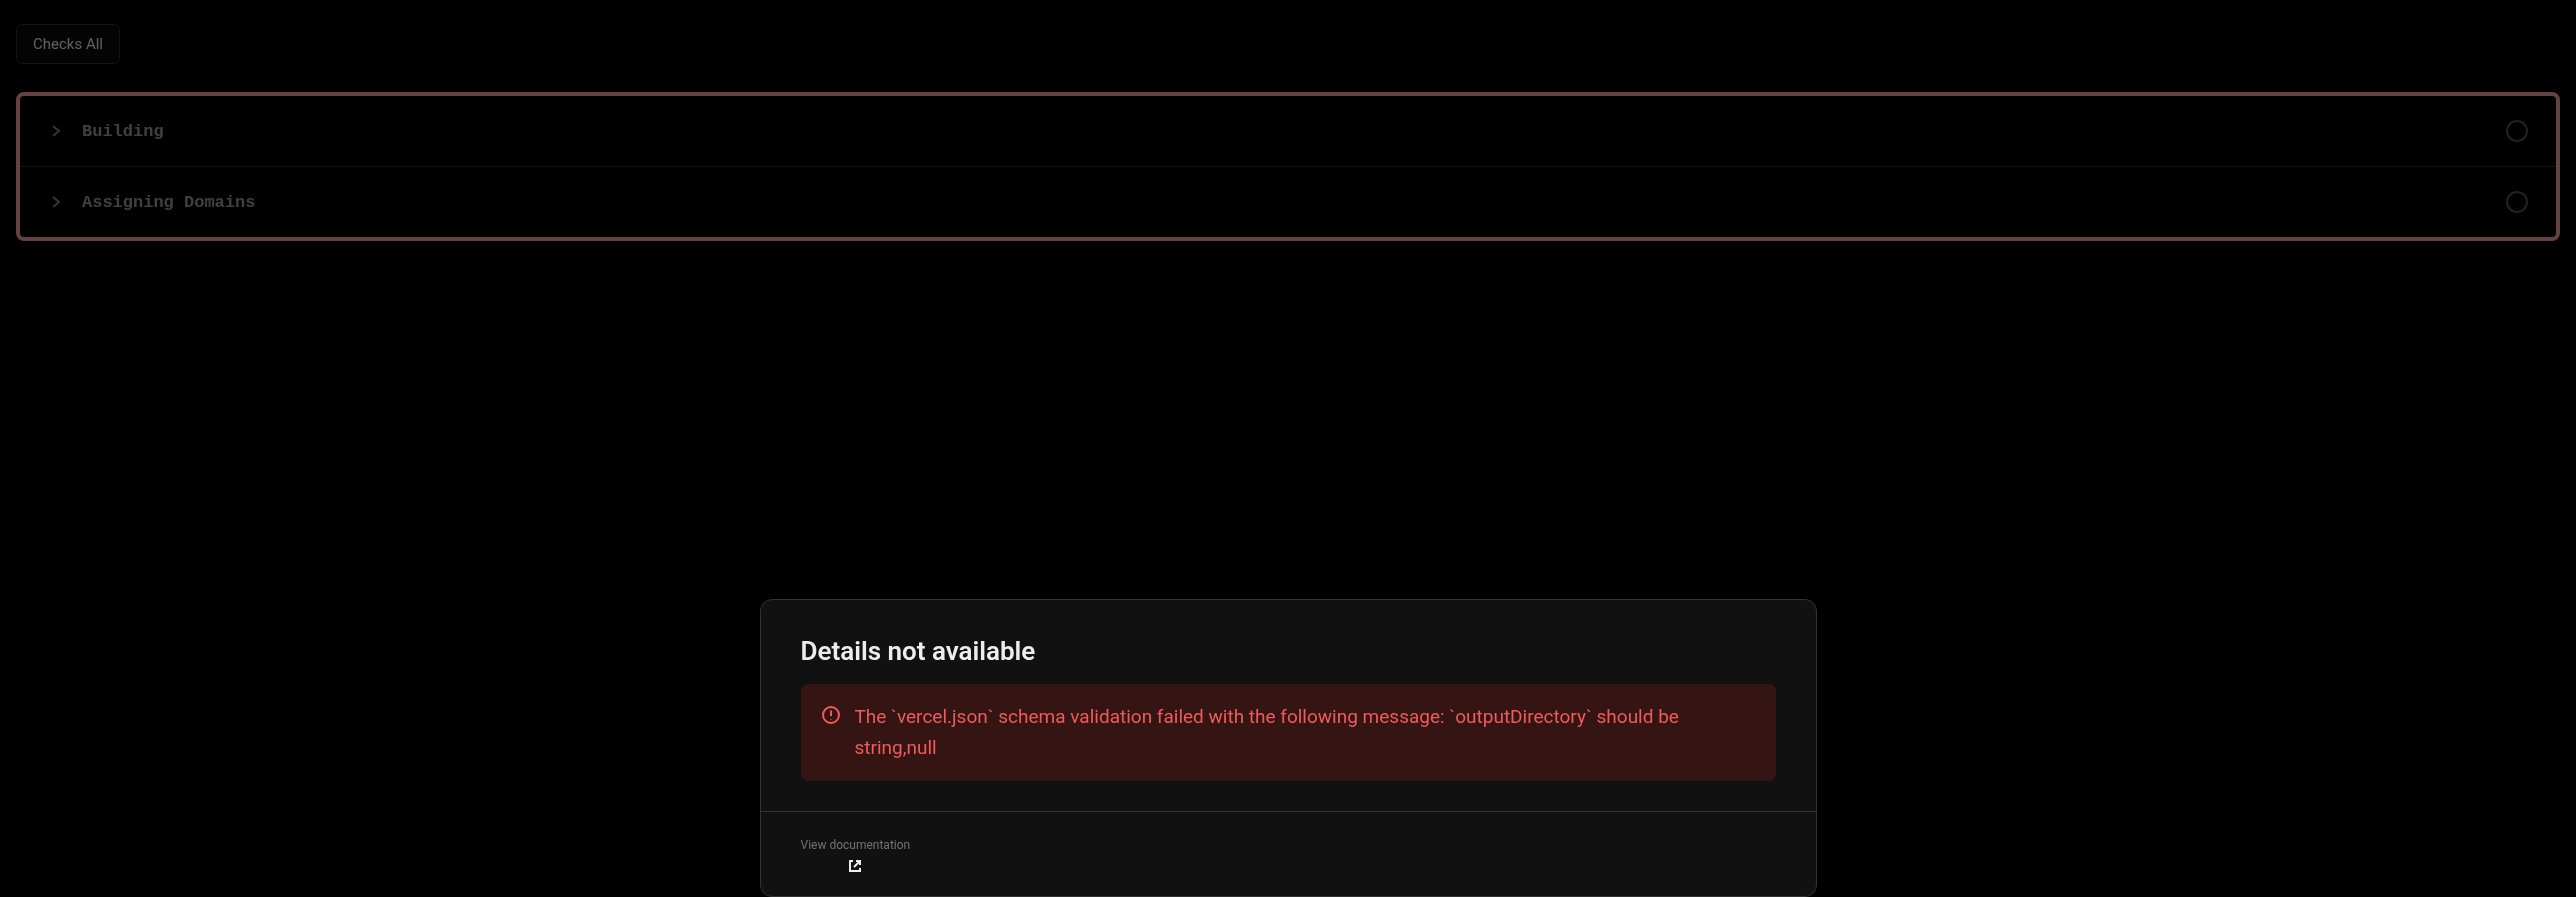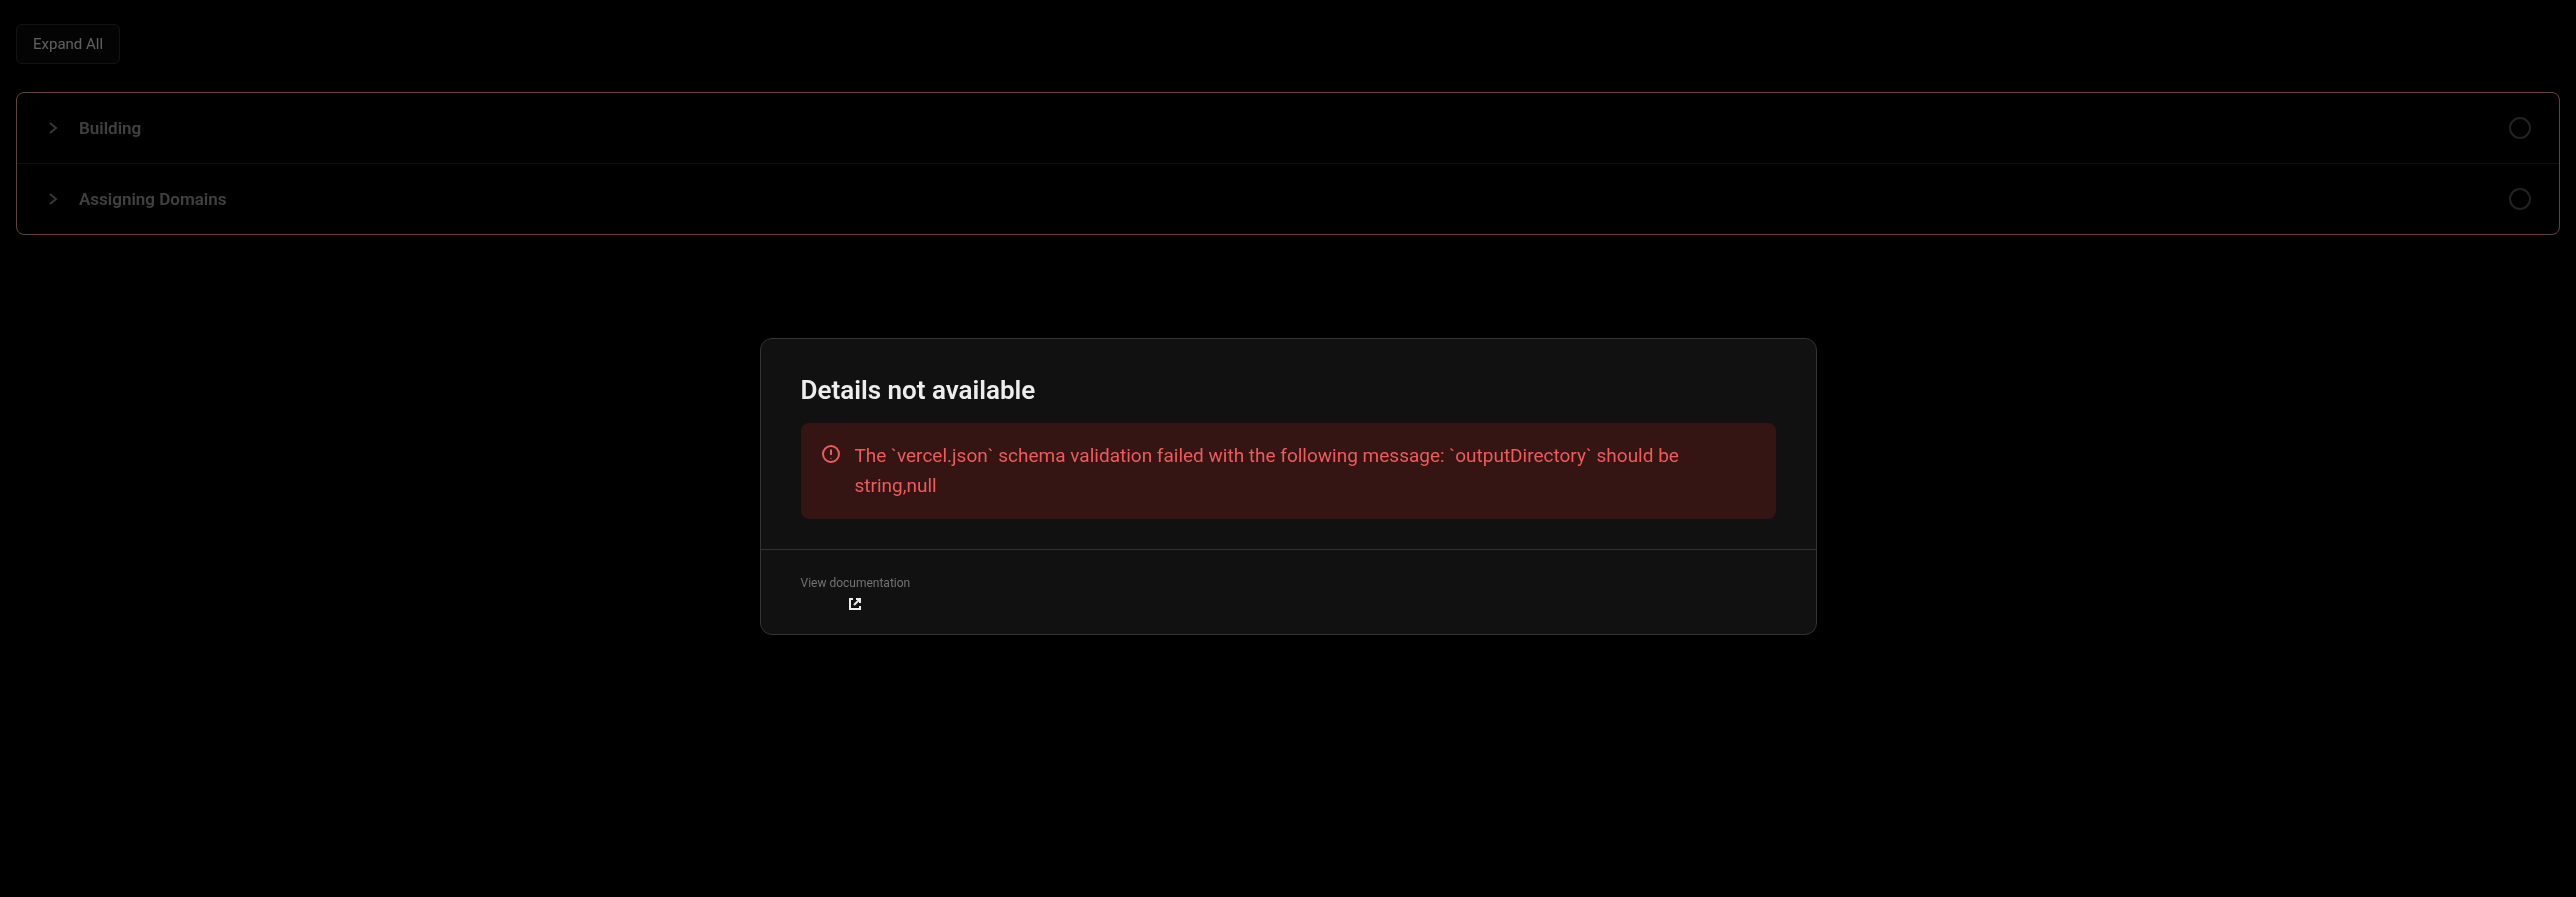--- a/index.html
+++ b/index.html
@@ -31,23 +31,24 @@
       background: #0a0a0a;
       border: 1px solid #333333;
       color: #ededed;
       padding: 10px 16px;
       border-radius: 6px;
       font-size: 15px;
       cursor: pointer;
       font-family: inherit;
     }
     .accordion {
-      border: 1px solid #fca5a5;
+      border: 4px solid #fca5a5;
       border-radius: 8px;
       overflow: hidden;
+      font-family: Liberation Mono, monospace;
     }
     .accordion-item {
       display: flex;
       align-items: center;
       justify-content: space-between;
       padding: 24px 28px;
       border-bottom: 1px solid #2a2a2a;
       cursor: pointer;
     }
     .accordion-item:last-child {
@@ -80,21 +81,21 @@
       border-radius: 50%;
     }
     .overlay {
       position: absolute;
       top: 0;
       left: 0;
       right: 0;
       bottom: 0;
       background: rgba(0,0,0,0.6);
       display: flex;
-      align-items: center;
+      align-items: flex-end;
       justify-content: center;
       padding-top: 76px;
       pointer-events: none;
     }
     .modal {
       width: 1057px;
       background: #111111;
       border: 1px solid #333333;
       border-radius: 12px;
       overflow: hidden;
@@ -160,21 +161,21 @@
     .ext-icon svg {
       stroke: #ededed;
       stroke-width: 2;
       fill: none;
     }
   </style>
 </head>
 <body>
 
 <div class="header">
-  <button class="expand-all-btn">Expand All</button>
+  <button class="expand-all-btn">Checks All</button>
 </div>
 
 <div class="accordion">
   <div class="accordion-item">
     <div class="accordion-left">
       <span class="chevron-icon">
         <svg viewBox="0 0 16 16">
             <polyline points="5,3 11,8 5,13"></polyline>
           </svg>
       </span>

